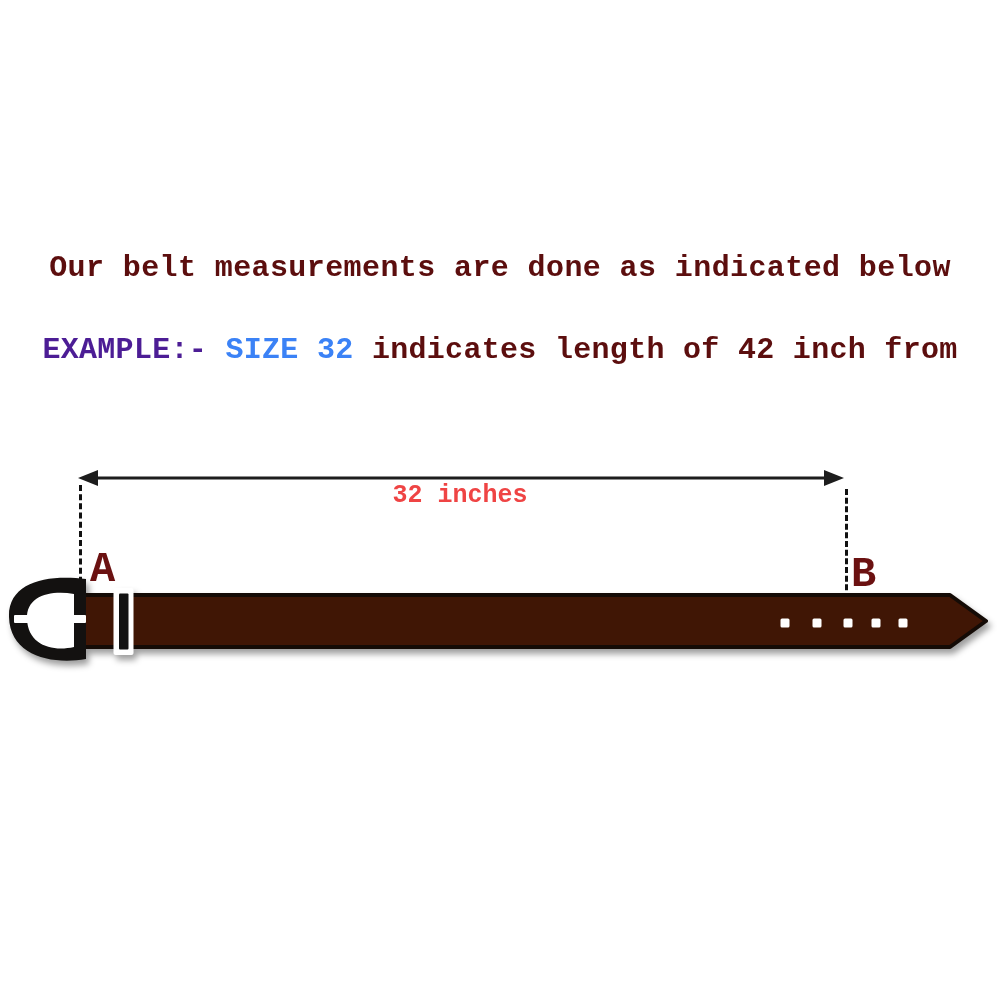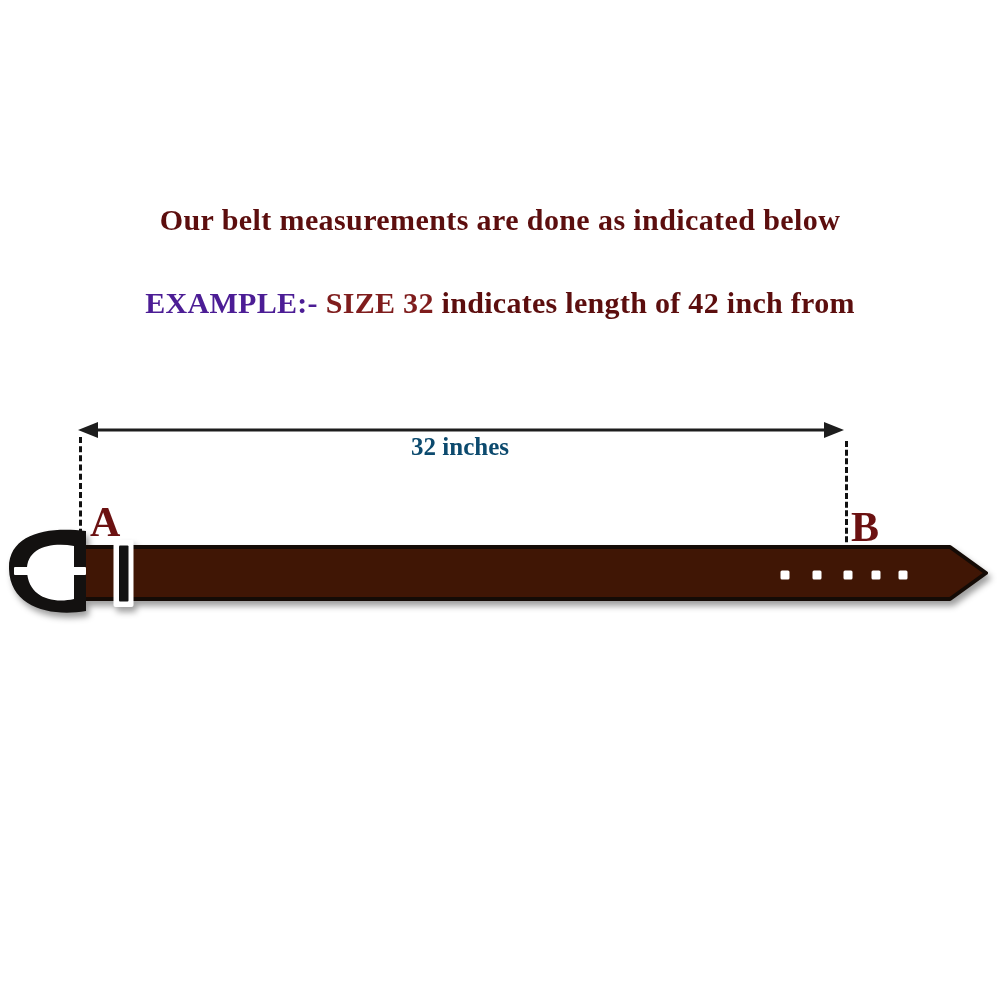--- a/index.html
+++ b/index.html
@@ -2,21 +2,22 @@
 <html><head>
 <meta charset="utf-8">
 <style>
   html, body { margin: 0; padding: 0; background: #ffffff; }
   .canvas {
     position: relative;
     width: 1000px;
     height: 832px;
     background: #ffffff;
     overflow: hidden;
-    font-family: Liberation Serif, serif;
+    font-family: Liberation Mono, monospace;
+    margin-top: 48px;
   }
   .heading {
     position: absolute;
     left: 0; right: 0;
     top: 203px;
     text-align: center;
     font-size: 30px;
     font-weight: bold;
     letter-spacing: 0.4px;
     color: #5c0e0e;
@@ -26,37 +27,37 @@
     left: 0; right: 0;
     top: 281px;
     text-align: center;
     font-size: 30px;
     font-weight: bold;
     letter-spacing: 0.3px;
     line-height: 43px;
     color: #5c0e0e;
   }
   .example .prefix { color: #4c1d95; }
-  .example .size-red { color: #7f1d1d; }
+  .example .size-red { color: #3b82f6; }
   .arrow-svg {
     position: absolute;
     left: 0;
     top: 418px;
     width: 1000px;
     height: 26px;
   }
   .arrow-label {
     position: absolute;
     left: 390px;
     top: 433px;
     width: 140px;
     text-align: center;
     font-size: 25px;
     font-weight: bold;
-    color: #0c4a6e;
+    color: #ef4444;
   }
   .dash-line {
     position: absolute;
     width: 0;
     border-left: 3px dashed #111111;
   }
   .dash-a { left: 79px; top: 437px; height: 107px; }
   .dash-b { left: 845px; top: 441px; height: 110px; }
   .point-label {
     position: absolute;

